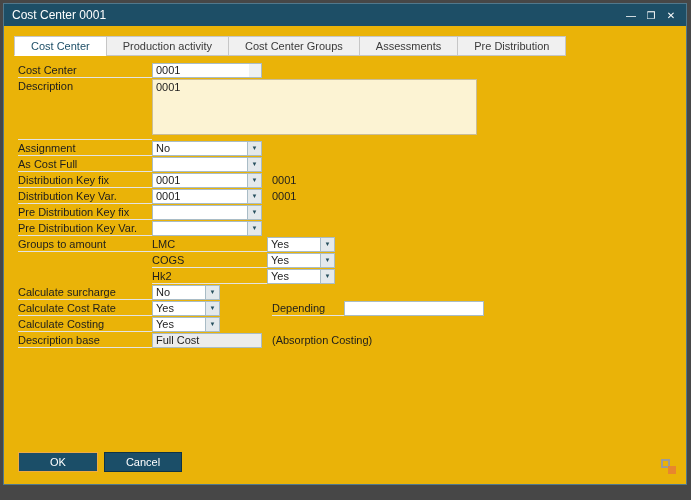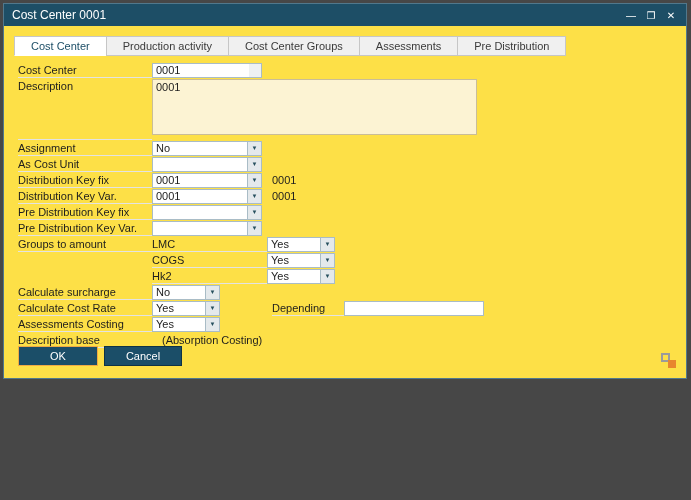--- a/index.html
+++ b/index.html
@@ -11,22 +11,22 @@
   .screen {
     position: relative;
     width: 691px;
     height: 500px;
     background: #474747;
     overflow: hidden;
   }
   .window {
     position: absolute;
     left: 3px; top: 3px;
-    width: 684px; height: 376px;
-    background: #fde047;
+    width: 684px; height: 482px;
+    background: #eab308;
     border: 1px solid #51788c;
   }
   
   .titlebar {
     height: 22px;
     background: #1d4e66;
     display: flex;
     align-items: center;
     padding: 0 6px 0 8px;
   }
@@ -221,21 +221,21 @@
         <div class="flabel">Assignment</div>
         <div class="fval">
           <div class="combo w110">
             <span class="txt">No</span>
             <span class="btn">▼</span>
           </div>
         </div>
       </div>
 
       <div class="frow">
-        <div class="flabel">As Cost Unit</div>
+        <div class="flabel">As Cost Full</div>
         <div class="fval">
           <div class="combo w110">
             <span class="txt"></span>
             <span class="btn">▼</span>
           </div>
         </div>
       </div>
 
       <div class="frow">
         <div class="flabel">Distribution Key fix</div>
@@ -328,32 +328,35 @@
           <div class="combo w68">
             <span class="txt">Yes</span>
             <span class="btn">▼</span>
           </div>
           <div class="dep-label">Depending</div>
           <input class="inputbox" type="text" value="" style="">
         </div>
       </div>
 
       <div class="frow">
-        <div class="flabel">Assessments Costing</div>
+        <div class="flabel">Calculate Costing</div>
         <div class="fval">
           <div class="combo w68">
             <span class="txt">Yes</span>
             <span class="btn">▼</span>
           </div>
         </div>
       </div>
 
       <div class="frow">
         <div class="flabel">Description base</div>
         <div class="fval">
+          <div class="editbox gray">
+            <span class="txt">Full Cost</span>
+          </div>
           <span class="note">(Absorption Costing)</span>
         </div>
       </div>
 
     </div>
 
     <div class="footer">
       <div class="btn-main ok">OK</div>
       <div class="btn-main cancel">Cancel</div>
     </div>

